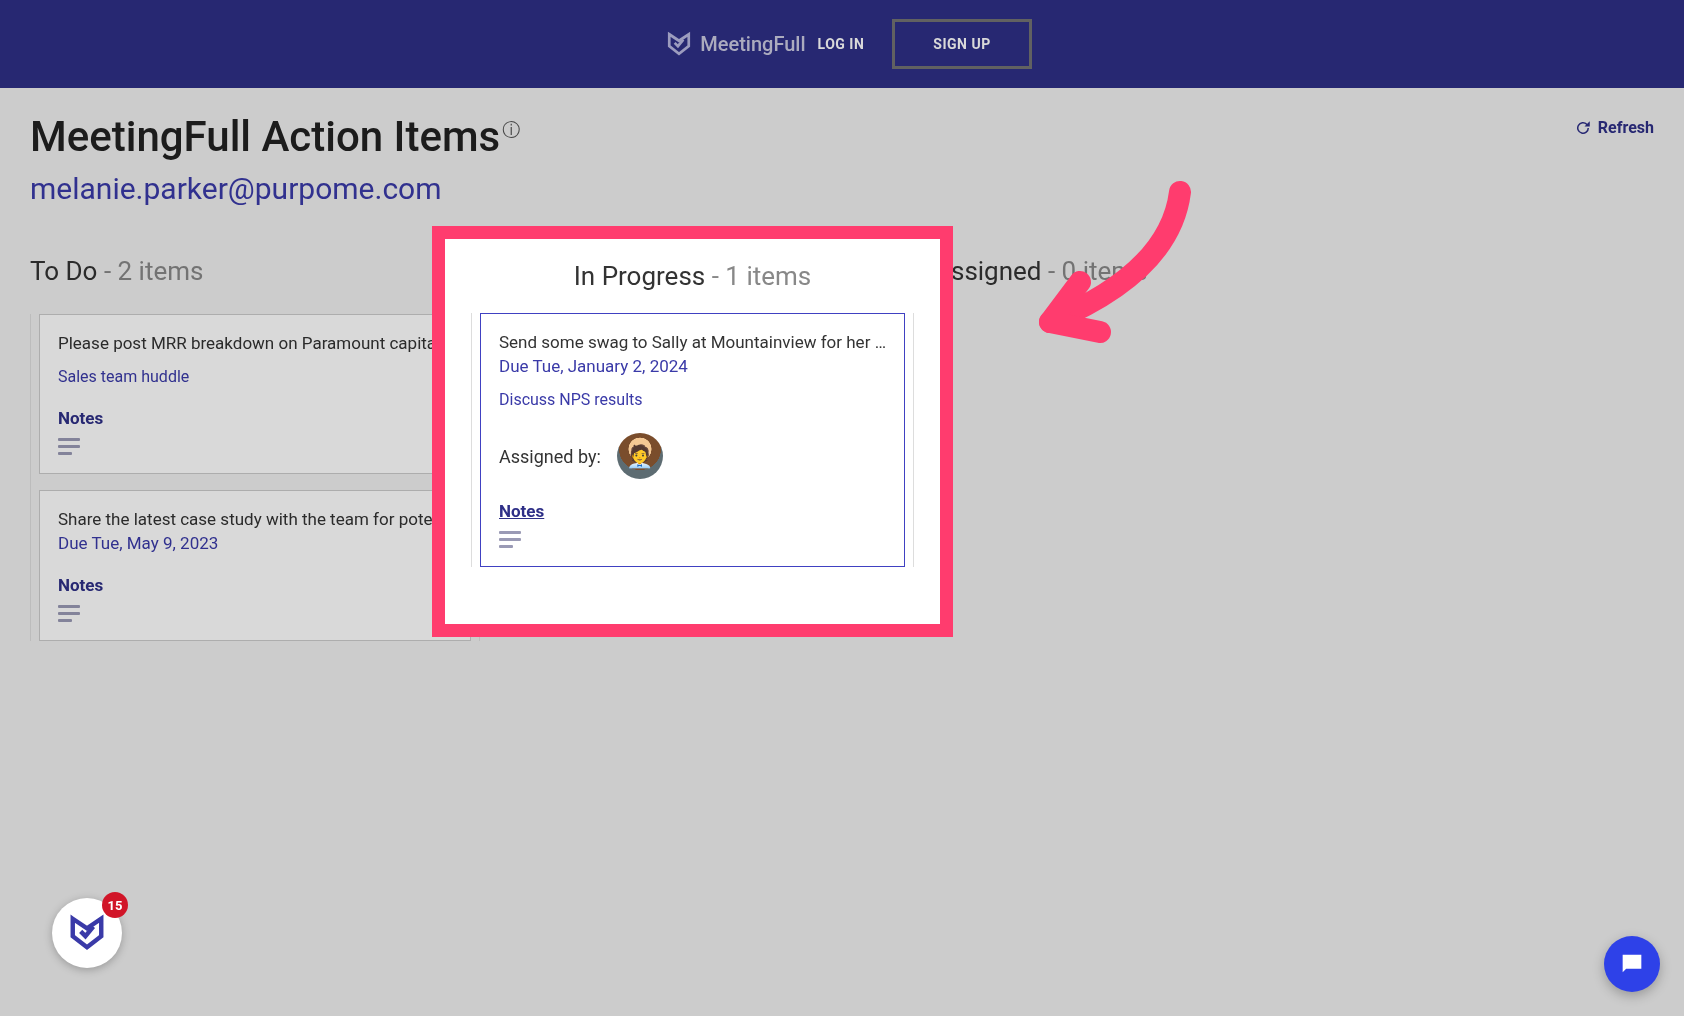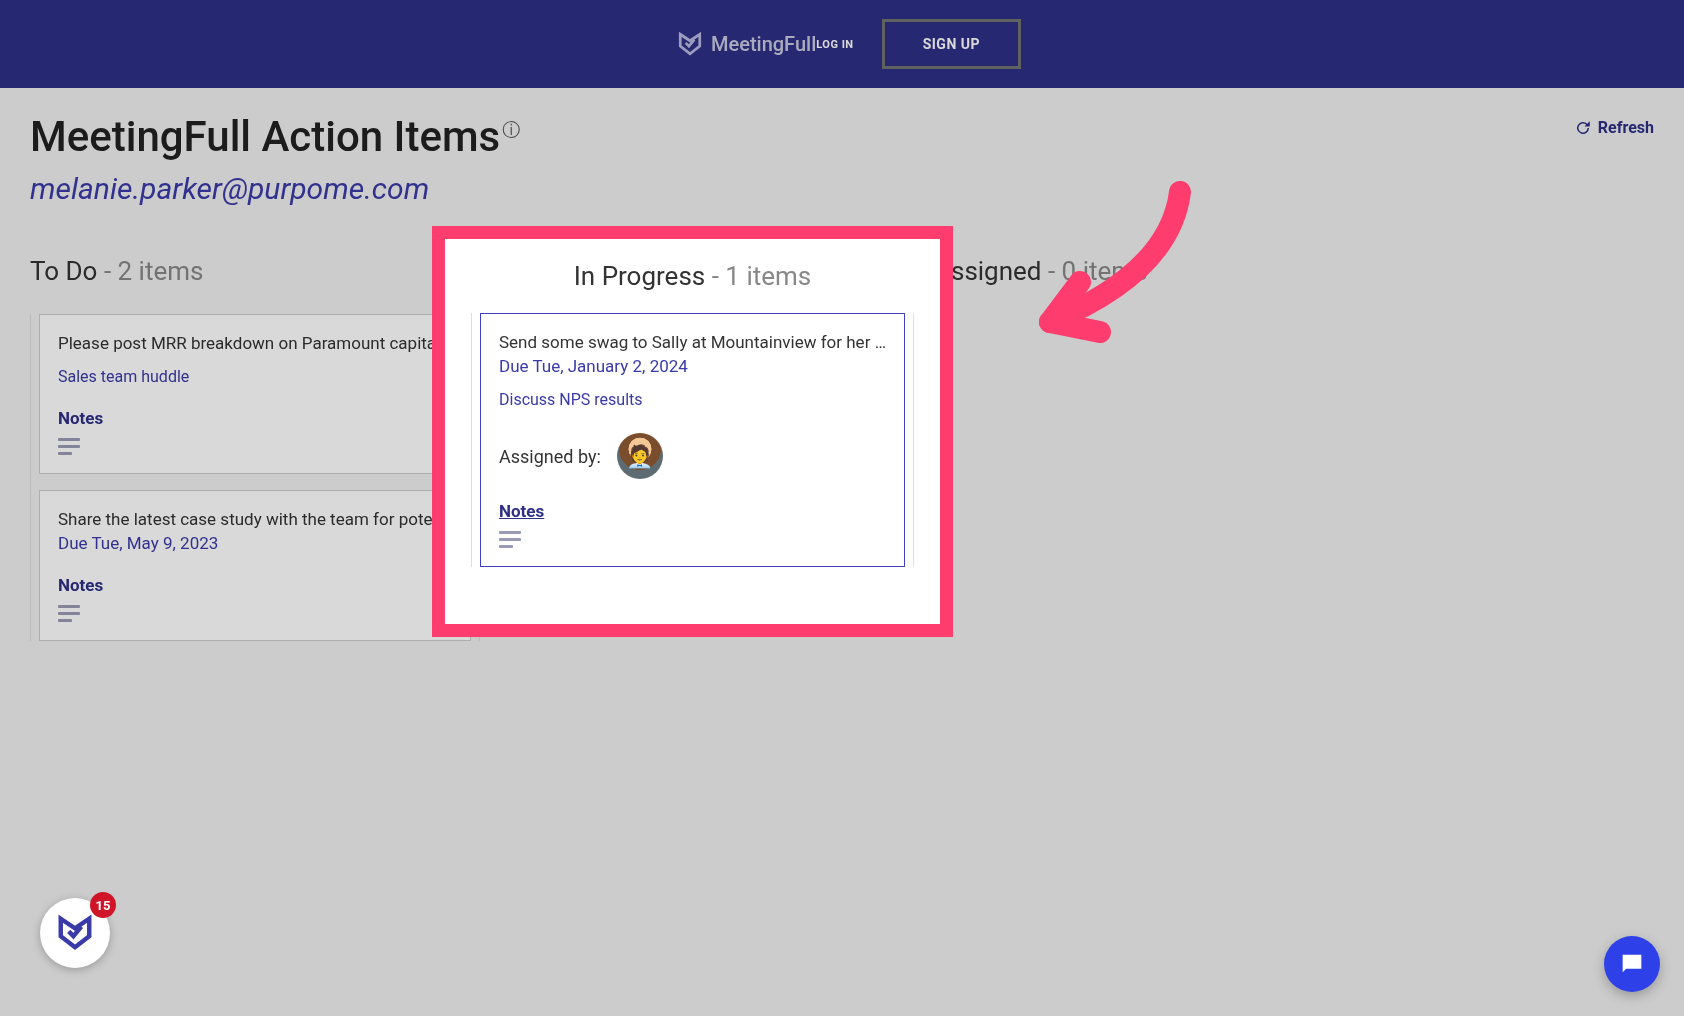--- a/index.html
+++ b/index.html
@@ -37,23 +37,24 @@
       font-weight: 500;
     }
     .logo-icon svg { display: block; }
     .header-right {
       display: flex;
       align-items: center;
       gap: 28px;
     }
     .login-link {
       color: #ffffff;
-      font-size: 11px;
+      font-size: 14px;
       font-weight: 700;
       letter-spacing: 0.5px;
+      padding-left: 12px;
     }
     .signup-btn {
       border: 3px solid #737373;
       padding: 14px 38px;
       color: #ffffff;
       font-size: 14px;
       font-weight: 700;
       letter-spacing: 0.5px;
       background: transparent;
     }
@@ -87,21 +88,20 @@
       color: #2e2f87;
       font-weight: 700;
       font-size: 16px;
       margin-top: 6px;
     }
     .email {
       font-size: 30px;
       color: #3a3aa8;
       margin-top: 10px;
       font-weight: 400;
-      font-style: italic;
     }
     .columns {
       display: flex;
       gap: 2px;
       margin-top: 50px;
     }
     .col {
       width: 450px;
     }
     .col-header {
@@ -205,21 +205,21 @@
     .pink-frame .card { border: 1.5px solid #4041c2; }
     .arrow {
       position: absolute;
       top: 172px;
       left: 990px;
       z-index: 12;
       pointer-events: none;
     }
     .fab {
       position: absolute;
-      left: 40px;
+      left: 52px;
       bottom: 48px;
       width: 70px;
       height: 70px;
       border-radius: 50%;
       background: #ffffff;
       box-shadow: 0 2px 8px rgba(0,0,0,0.25);
       display: flex;
       align-items: center;
       justify-content: center;
       z-index: 6;

